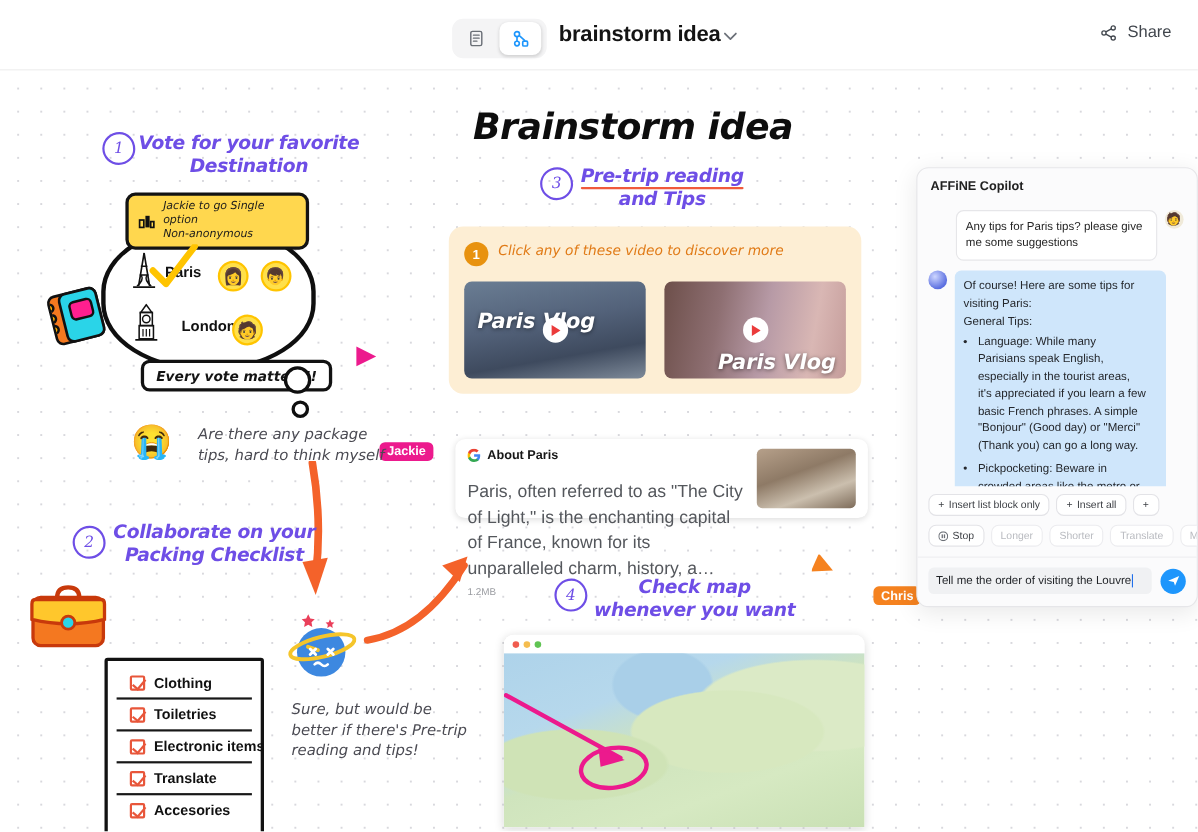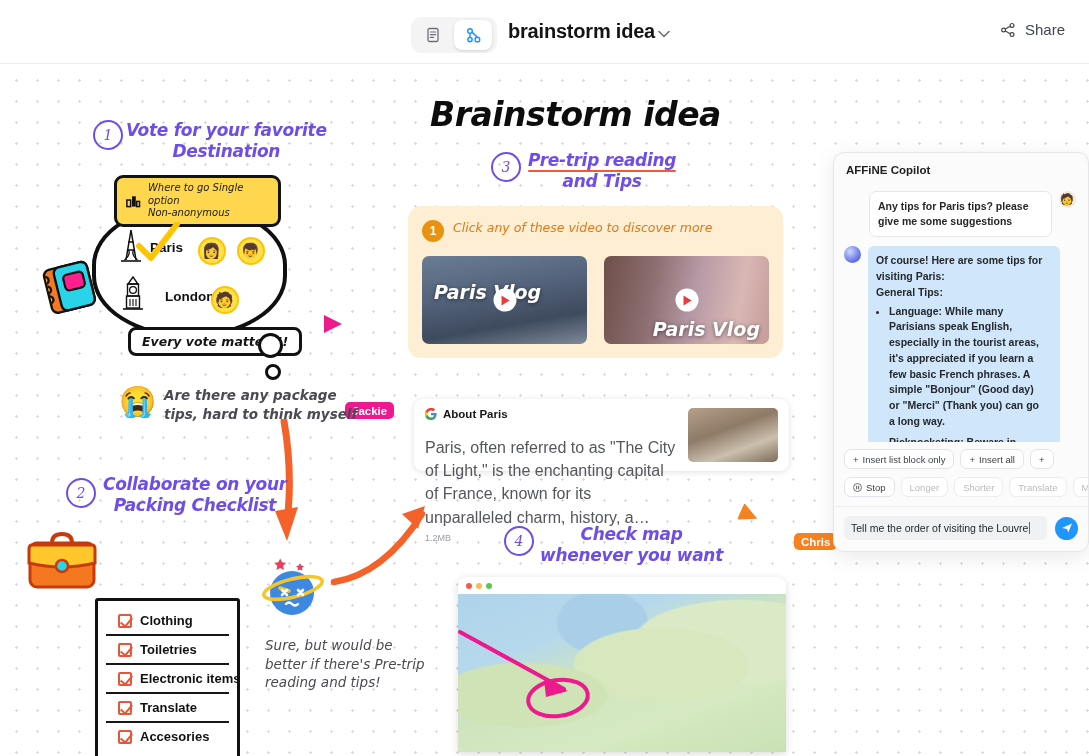--- a/index.html
+++ b/index.html
@@ -201,21 +201,21 @@
   }
 
   
   .copilot {
     position: absolute; left: 833px; top: 152px; width: 256px; height: 400px;
     background: #fbfbfc; border: 1px solid #e6e6e9; border-radius: 11px;
     box-shadow: 0 5px 22px rgba(0,0,0,.09);
     display: flex; flex-direction: column; overflow: hidden; z-index: 40;
   }
   .copilot-title { font-size: 11.5px; font-weight: 600; color: #212121; padding: 11px 12px 7px 12px; }
-  .copilot-body { flex: 1; overflow: hidden; padding: 8px 10px; position: relative; font-weight: bold; }
+  .copilot-body { flex: 1; overflow: hidden; padding: 8px 10px; position: relative; }
   .msg-user {
     background: #fff; border: 1px solid #e6e6e9; border-radius: 7px;
     padding: 7px 8px; font-size: 10.5px; color: #262626; line-height: 1.45;
     width: 183px;
   }
   .avatar-user {
     width: 17px; height: 17px; border-radius: 50%; background: #f0ead9;
     display: flex; align-items: center; justify-content: center; font-size: 11px; flex: 0 0 auto;
   }
   .avatar-ai {
@@ -322,21 +322,21 @@
     </div>
 
     <div class="abs poll-bubble" style="left:92px; top:139px;"></div>
     <div class="abs poll-tag" style="left:114px; top:111px;">
       <svg width="17" height="17" viewBox="0 0 17 17">
         <rect x="2" y="8" width="4" height="7" fill="none" stroke="#111" stroke-width="1.6"></rect>
         <rect x="7.5" y="4" width="4" height="11" fill="#111"></rect>
         <rect x="12.5" y="9.5" width="3" height="5.5" fill="none" stroke="#111" stroke-width="1.6"></rect>
       </svg>
       <div class="poll-tag-text">
-        <div>Where to go Single option</div>
+        <div>Jackie to go Single option</div>
         <div>Non-anonymous</div>
       </div>
     </div>
 
     <div class="abs" style="left:118px; top:164px; display:flex; align-items:center; gap:6px;">
       <svg width="26" height="38" viewBox="0 0 26 38">
         <path d="M13 2 L8 32 M13 2 L18 32" stroke="#111" stroke-width="1.5" fill="none"></path>
         <path d="M10 14 h6 M9 22 h8" stroke="#111" stroke-width="1.3"></path>
         <path d="M10.5 22 q2.5 5 -4 10 M15.5 22 q-2.5 5 4 10" stroke="#111" stroke-width="1.3" fill="none"></path>
         <line x1="3" y1="33" x2="23" y2="33" stroke="#111" stroke-width="1.6"></line>
@@ -375,21 +375,21 @@
     <div class="abs bubble-dot" style="left:265px; top:300px; width:16px; height:16px;"></div>
 
     <div class="abs" style="left:322px; top:249px;">
       <svg width="22" height="24" viewBox="0 0 22 24">
         <path d="M2 2 L20 11 L2 20 Z" fill="#ec1a8d"></path>
       </svg>
     </div>
     <div class="abs cursor-label" style="left:345px; top:338px; background:#ec1a8d;">Jackie</div>
 
     <div class="abs" style="left:119px; top:320px; font-size:30px;"><span>😭</span></div>
-    <div class="abs note-hand" style="left:164px; top:322px;font-weight:bold;">
+    <div class="abs note-hand" style="left:180px; top:322px;">
       <div>Are there any package</div>
       <div>tips, hard to think myself</div>
     </div>
 
     <div class="abs" style="left:262px; top:355px;">
       <svg width="50" height="130" viewBox="0 0 50 130">
         <path d="M22 2 q9 52 3 102" stroke="#f4622a" stroke-width="7" fill="none" stroke-linecap="round"></path>
         <path d="M13 92 L25 122 L36 88" fill="#f4622a"></path>
       </svg>
     </div>

